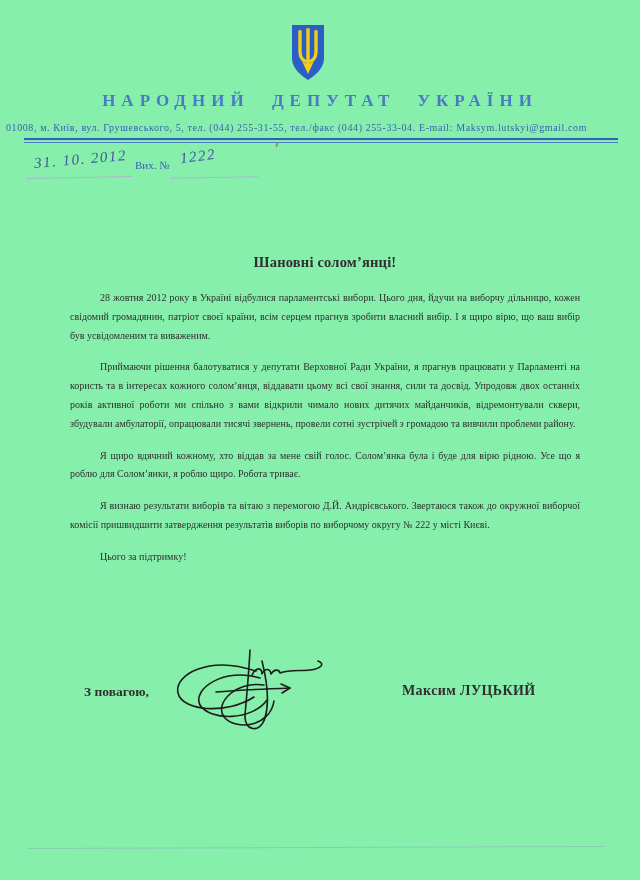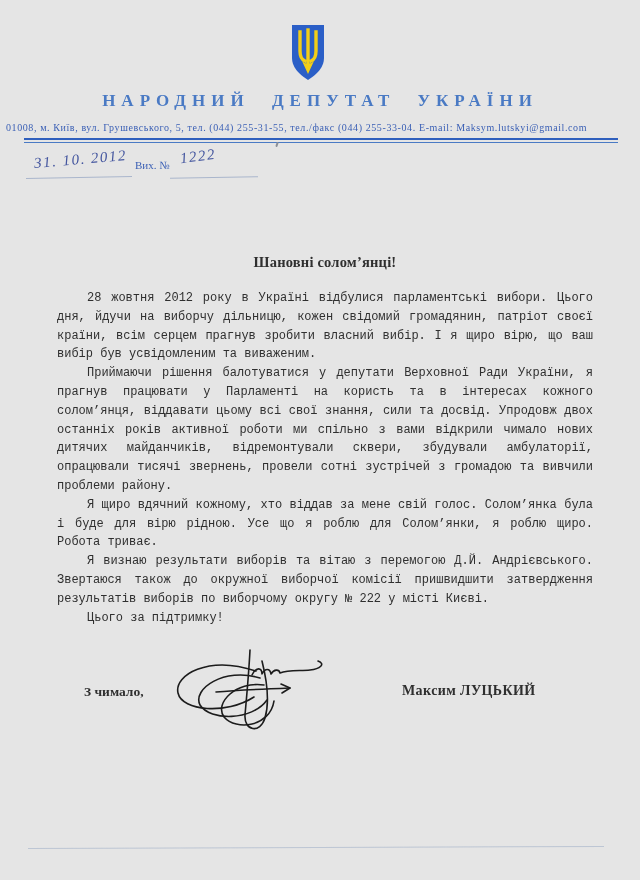--- a/index.html
+++ b/index.html
@@ -1,17 +1,17 @@
 <!DOCTYPE html>
 <html><head>
 <meta charset="utf-8">
 <style>
   html,body{margin:0;padding:0;background:#fff;}
   .page{
-    position:relative;width:640px;height:880px;background:#e5e5e5;overflow:hidden;
+    position:relative;width:640px;height:880px;background:#86efac;overflow:hidden;
     font-family:"Liberation Serif","DejaVu Serif",serif;
   }
   
   .emblem{position:absolute;left:290px;top:24px;width:36px;height:57px;}
   .header-title{
     position:absolute;left:0;top:91px;width:640px;text-align:center;
     color:#4a7ac4;font-size:17px;font-weight:bold;letter-spacing:6px;word-spacing:12px;
     white-space:nowrap;
   }
   .contact-line{
@@ -28,21 +28,21 @@
   .u-line{position:absolute;height:1px;background:#aab6cc;}
   .u-date{left:26px;top:177px;width:106px;transform:rotate(-1deg);}
   .u-number{left:170px;top:177px;width:88px;transform:rotate(-1deg);}
   .speck{position:absolute;left:276px;top:142px;width:2px;height:5px;background:#8a8f99;transform:rotate(18deg);border-radius:1px;}
   
   .letter-body{position:absolute;left:57px;top:254px;width:536px;color:#2f2f2f;}
   .salutation{
     text-align:center;font-weight:bold;font-size:14.5px;margin:0 0 18px 0;letter-spacing:0.2px;
   }
   .letter-body p{
-    margin:0;text-indent:30px;text-align:justify;font-size:12px;line-height:18.8px;font-family:Liberation Mono, monospace;
+    margin:13px;text-indent:30px;text-align:justify;font-size:10px;line-height:18.8px;
   }
   
   .closing{position:absolute;left:84px;top:684px;font-weight:bold;font-size:13.5px;color:#2f2f2f;white-space:nowrap;}
   .signature{position:absolute;left:168px;top:645px;width:175px;height:95px;}
   .signer-name{position:absolute;left:402px;top:683px;font-weight:bold;font-size:14px;color:#2f2f2f;letter-spacing:0.4px;white-space:nowrap;}
   
   .scan-line{position:absolute;left:28px;top:847px;width:576px;height:1px;background:rgba(140,160,190,0.45);transform:rotate(-0.2deg);}
 </style>
 </head>
 <body>
@@ -73,21 +73,21 @@
 
   <div class="letter-body">
     <h2 class="salutation">Шановні солом’янці!</h2>
     <p>28 жовтня 2012 року в Україні відбулися парламентські вибори. Цього дня, йдучи на виборчу дільницю, кожен свідомий громадянин, патріот своєї країни, всім серцем прагнув зробити власний вибір. І я щиро вірю, що ваш вибір був усвідомленим та виваженим.</p>
     <p>Приймаючи рішення балотуватися у депутати Верховної Ради України, я прагнув працювати у Парламенті на користь та в інтересах кожного солом’янця, віддавати цьому всі свої знання, сили та досвід. Упродовж двох останніх років активної роботи ми спільно з вами відкрили чимало нових дитячих майданчиків, відремонтували сквери, збудували амбулаторії, опрацювали тисячі звернень, провели сотні зустрічей з громадою та вивчили проблеми району.</p>
     <p>Я щиро вдячний кожному, хто віддав за мене свій голос. Солом’янка була і буде для вірю рідною. Усе що я роблю для Солом’янки, я роблю щиро. Робота триває.</p>
     <p>Я визнаю результати виборів та вітаю з перемогою Д.Й. Андрієвського. Звертаюся також до окружної виборчої комісії пришвидшити затвердження результатів виборів по виборчому округу № 222 у місті Києві.</p>
     <p>Цього за підтримку!</p>
   </div>
 
-  <span class="closing">З чимало,</span>
+  <span class="closing">З повагою,</span>
 
   <svg class="signature" viewBox="0 0 175 95" xmlns="http://www.w3.org/2000/svg">
     <g stroke="#1c1c1c" stroke-width="1.6" fill="none" stroke-linecap="round" stroke-linejoin="round">
       <path d="M88,26 C40,10 6,30 10,48 C14,66 58,70 86,52"></path>
       <path d="M92,33 C56,22 24,44 32,60 C42,76 84,76 99,55"></path>
       <path d="M96,40 C68,36 46,58 56,72 C68,86 102,82 106,56"></path>
       <path d="M82,5 C81,25 79,48 77,70 C76,86 92,89 97,73 C102,56 98,32 94,16"></path>
       <path d="M84,30 C88,22 94,22 94,29 C97,23 102,23 103,29 C106,24 111,24 112,28 C120,25 132,26 142,25 C152,24 158,19 150,16"></path>
       <path d="M48,47 C70,45 95,44 122,43"></path>
       <path d="M122,43 L113,39 M122,43 L114,48"></path>

